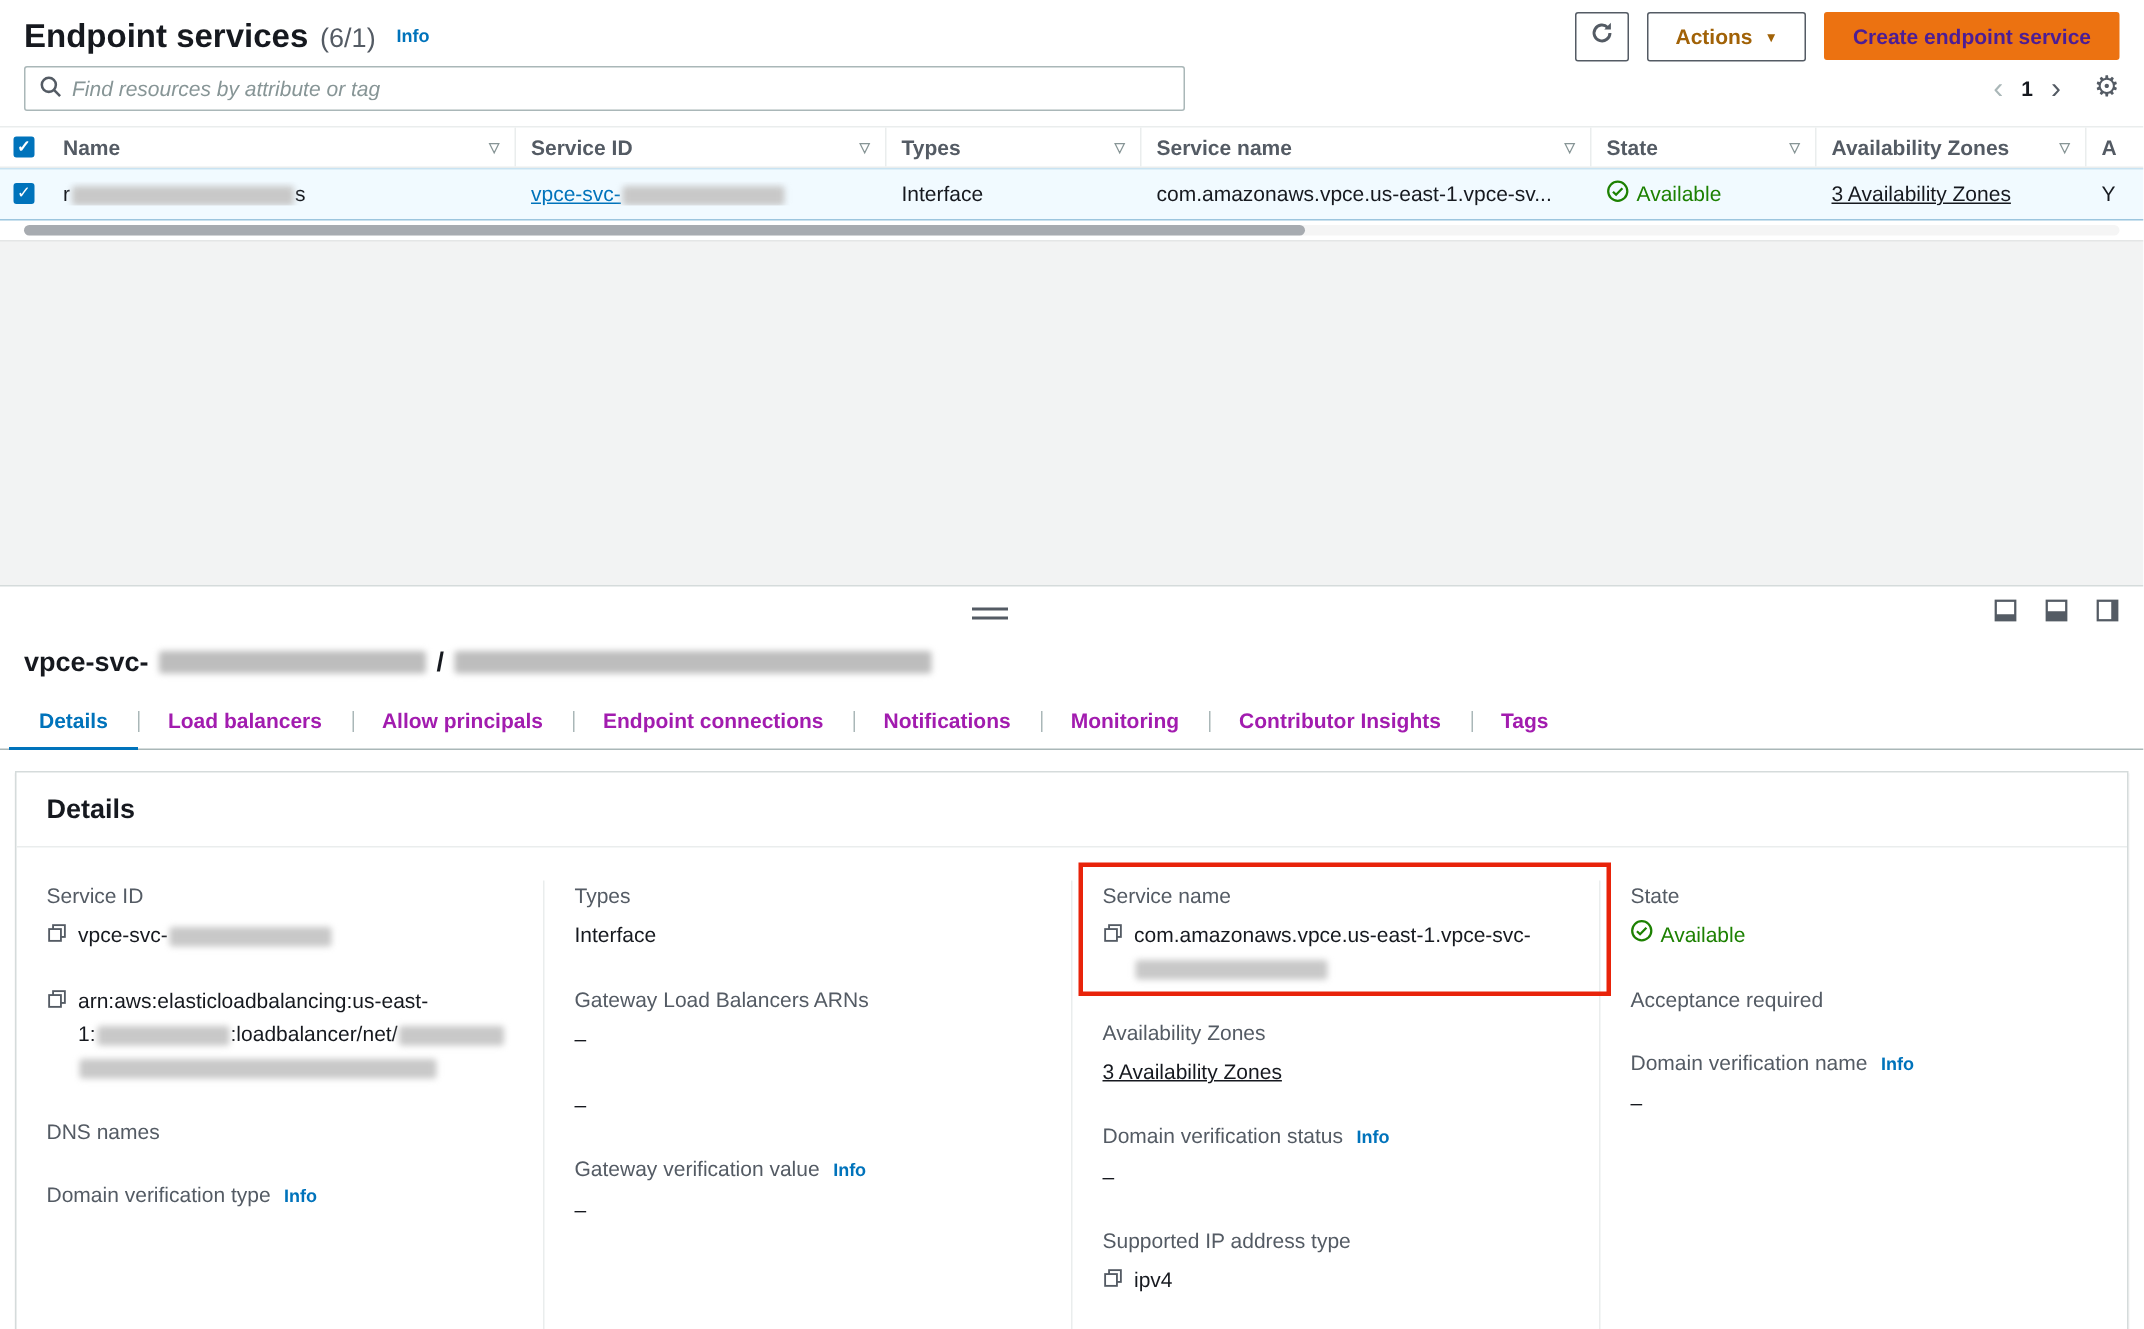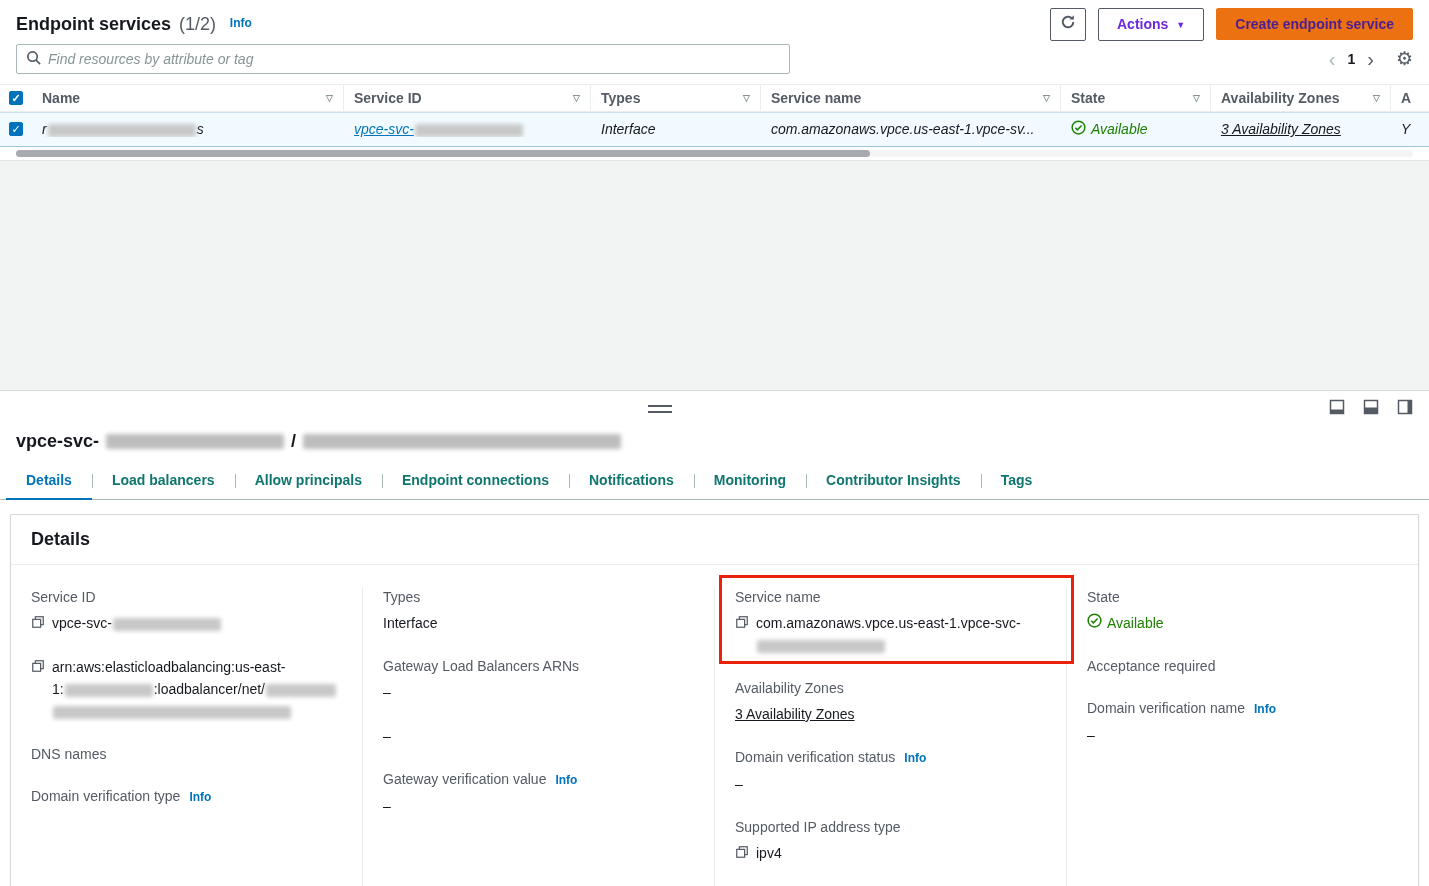--- a/index.html
+++ b/index.html
@@ -6,25 +6,25 @@
   html, body { width: 1429px; height: 886px; overflow: hidden; }
   body {
     font-family: "Liberation Sans", sans-serif;
     font-size: 14px;
     color: #16191f;
     background: #fff;
   }
 
   
   .top-header { display:flex; justify-content:space-between; align-items:center; padding:8px 16px 2px; height:42px; }
-  .title-group h1 { display:inline; font-size:18px; font-weight:700; }
+  .title-group h1 { display:inline; font-size:22px; font-weight:700; }
   .count { color:#545b64; font-weight:400; font-size:18px; margin-left:4px; }
   .info-link { color:#0073bb; font-size:12px; font-weight:700; text-decoration:none; margin-left:10px; vertical-align:3px; cursor:pointer; }
   .header-actions { display:flex; gap:12px; align-items:center; }
-  .btn { border:1px solid #545b64; background:#fff; color:#6d28d9; font-weight:700; font-size:14px;
+  .btn { border:1px solid #545b64; background:#fff; color:#a16207; font-weight:700; font-size:14px;
          border-radius:2px; padding:5px 18px; cursor:pointer; font-family:inherit; line-height:20px; }
   .btn-icon { padding:5px 9px; display:flex; align-items:center; }
   .btn-primary { background:#ec7211; border-color:#ec7211; color:#4c1d95; }
   .caret { font-size:9px; margin-left:8px; vertical-align:1px; }
 
   
   .search-row { display:flex; justify-content:space-between; align-items:center; padding:2px 16px 10px; height:42px; }
   .search-box { width:774px; height:30px; border:1px solid #aab7b8; border-radius:2px; display:flex;
                 align-items:center; padding:0 9px; gap:7px; background:#fff; }
   .search-box input { border:none; outline:none; flex:1; font-style:italic; font-size:14px; font-family:inherit; color:#16191f; }
@@ -36,21 +36,21 @@
   .gear { font-size:19px; color:#545b64; margin-left:10px; cursor:pointer; line-height:16px; }
 
   
   .grid { border-top:1px solid #eaeded; }
   .grid-head { display:flex; height:27px; border-bottom:1px solid #eaeded; font-weight:700; color:#545b64; }
   .th { display:flex; align-items:center; justify-content:space-between; padding:0 10px; border-right:1px solid #eaeded; overflow:hidden; white-space:nowrap; }
   .th:last-child { border-right:none; }
   .filter-icon { color:#879596; font-size:9px; margin-left:6px; }
   .grid-row { display:flex; height:35px; align-items:center; background:#f1faff;
               border-bottom:1px solid #9cc5de; box-shadow: inset 0 1px 0 #c9e3f2; }
-  .td { padding:0 10px; white-space:nowrap; overflow:hidden;font-style:italic; }
+  .td { padding:0 10px; white-space:nowrap; overflow:hidden; }
   .col-check { width:32px; display:flex; align-items:center; justify-content:center; padding:0; flex:none; }
   .col-name  { width:312px; flex:none; }
   .col-sid   { width:247px; flex:none; }
   .col-types { width:170px; flex:none; }
   .col-sname { width:300px; flex:none; }
   .col-state { width:150px; flex:none; }
   .col-az    { width:180px; flex:none; }
   .col-accept{ flex:1; min-width:0; }
   .checkbox { width:14px; height:14px; background:#0073bb; border:1px solid #0073bb; border-radius:2px;
               color:#fff; font-size:11px; line-height:12px; text-align:center; cursor:pointer; }
@@ -67,21 +67,21 @@
   .bottom { background:#fff; border-top:1px solid #d5dbdb; }
   .split-bar { height:36px; position:relative; }
   .drag-handle { position:absolute; left:648px; top:14px; width:24px; height:8px;
                  border-top:2px solid #545b64; border-bottom:2px solid #545b64; cursor:row-resize; }
   .panel-icons { position:absolute; right:16px; top:8px; display:flex; gap:18px; }
   .panel-icons svg { display:block; cursor:pointer; }
 
   .detail-title { padding:0 16px; font-size:18px; font-weight:700; height:28px; display:flex; align-items:center; gap:6px; }
 
   .tabs { display:flex; border-bottom:1px solid #aab7b8; margin-top:8px; padding:0 6px; }
-  .tab { padding:9px 20px 10px; font-weight:700; color:#0f766e; position:relative; cursor:pointer; white-space:nowrap; }
+  .tab { padding:9px 20px 10px; font-weight:700; color:#a21caf; position:relative; cursor:pointer; white-space:nowrap; }
   .tab + .tab::before { content:""; position:absolute; left:0; top:11px; bottom:11px; width:1px; background:#aab7b8; }
   .tab.active { color:#0073bb; border-bottom:2px solid #0073bb; margin-bottom:-1px; }
 
   .card { margin:14px 10px 8px; border:1px solid #d5dbdb; background:#fff; box-shadow:0 1px 1px rgba(0,28,36,.12); }
   .card-header { padding:14px 20px; font-size:18px; font-weight:700; border-bottom:1px solid #eaeded; }
   .card-body { display:flex; padding:22px 0 10px; }
   .dcol { flex:1; padding:0 20px; border-right:1px solid #eaeded; min-height:292px; }
   .dcol:last-child { border-right:none; }
   .field { margin-bottom:22px; position:relative; }
   .flabel { color:#545b64; margin-bottom:5px; line-height:20px; }
@@ -96,21 +96,21 @@
 
   .red-annotation { position:absolute; left:-16px; right:-28px; top:-12px; bottom:-8px;
                     border:3px solid #e8230a; pointer-events:none; }
 </style>
 </head>
 <body>
 
 <header class="top-header">
   <div class="title-group">
     <h1>Endpoint services</h1>
-    <span class="count">(1/2)</span>
+    <span class="count">(6/1)</span>
     <a class="info-link">Info</a>
   </div>
   <div class="header-actions">
     <button class="btn btn-icon">
       <span>
         <svg width="16" height="16" viewBox="0 0 16 16">
             <path d="M13.3 8a5.3 5.3 0 1 1-1.5-3.7" fill="none" stroke="#545b64" stroke-width="2"></path>
             <path d="M13.9 1.2v4.4h-4.4z" fill="#545b64"></path>
           </svg>
       </span>

